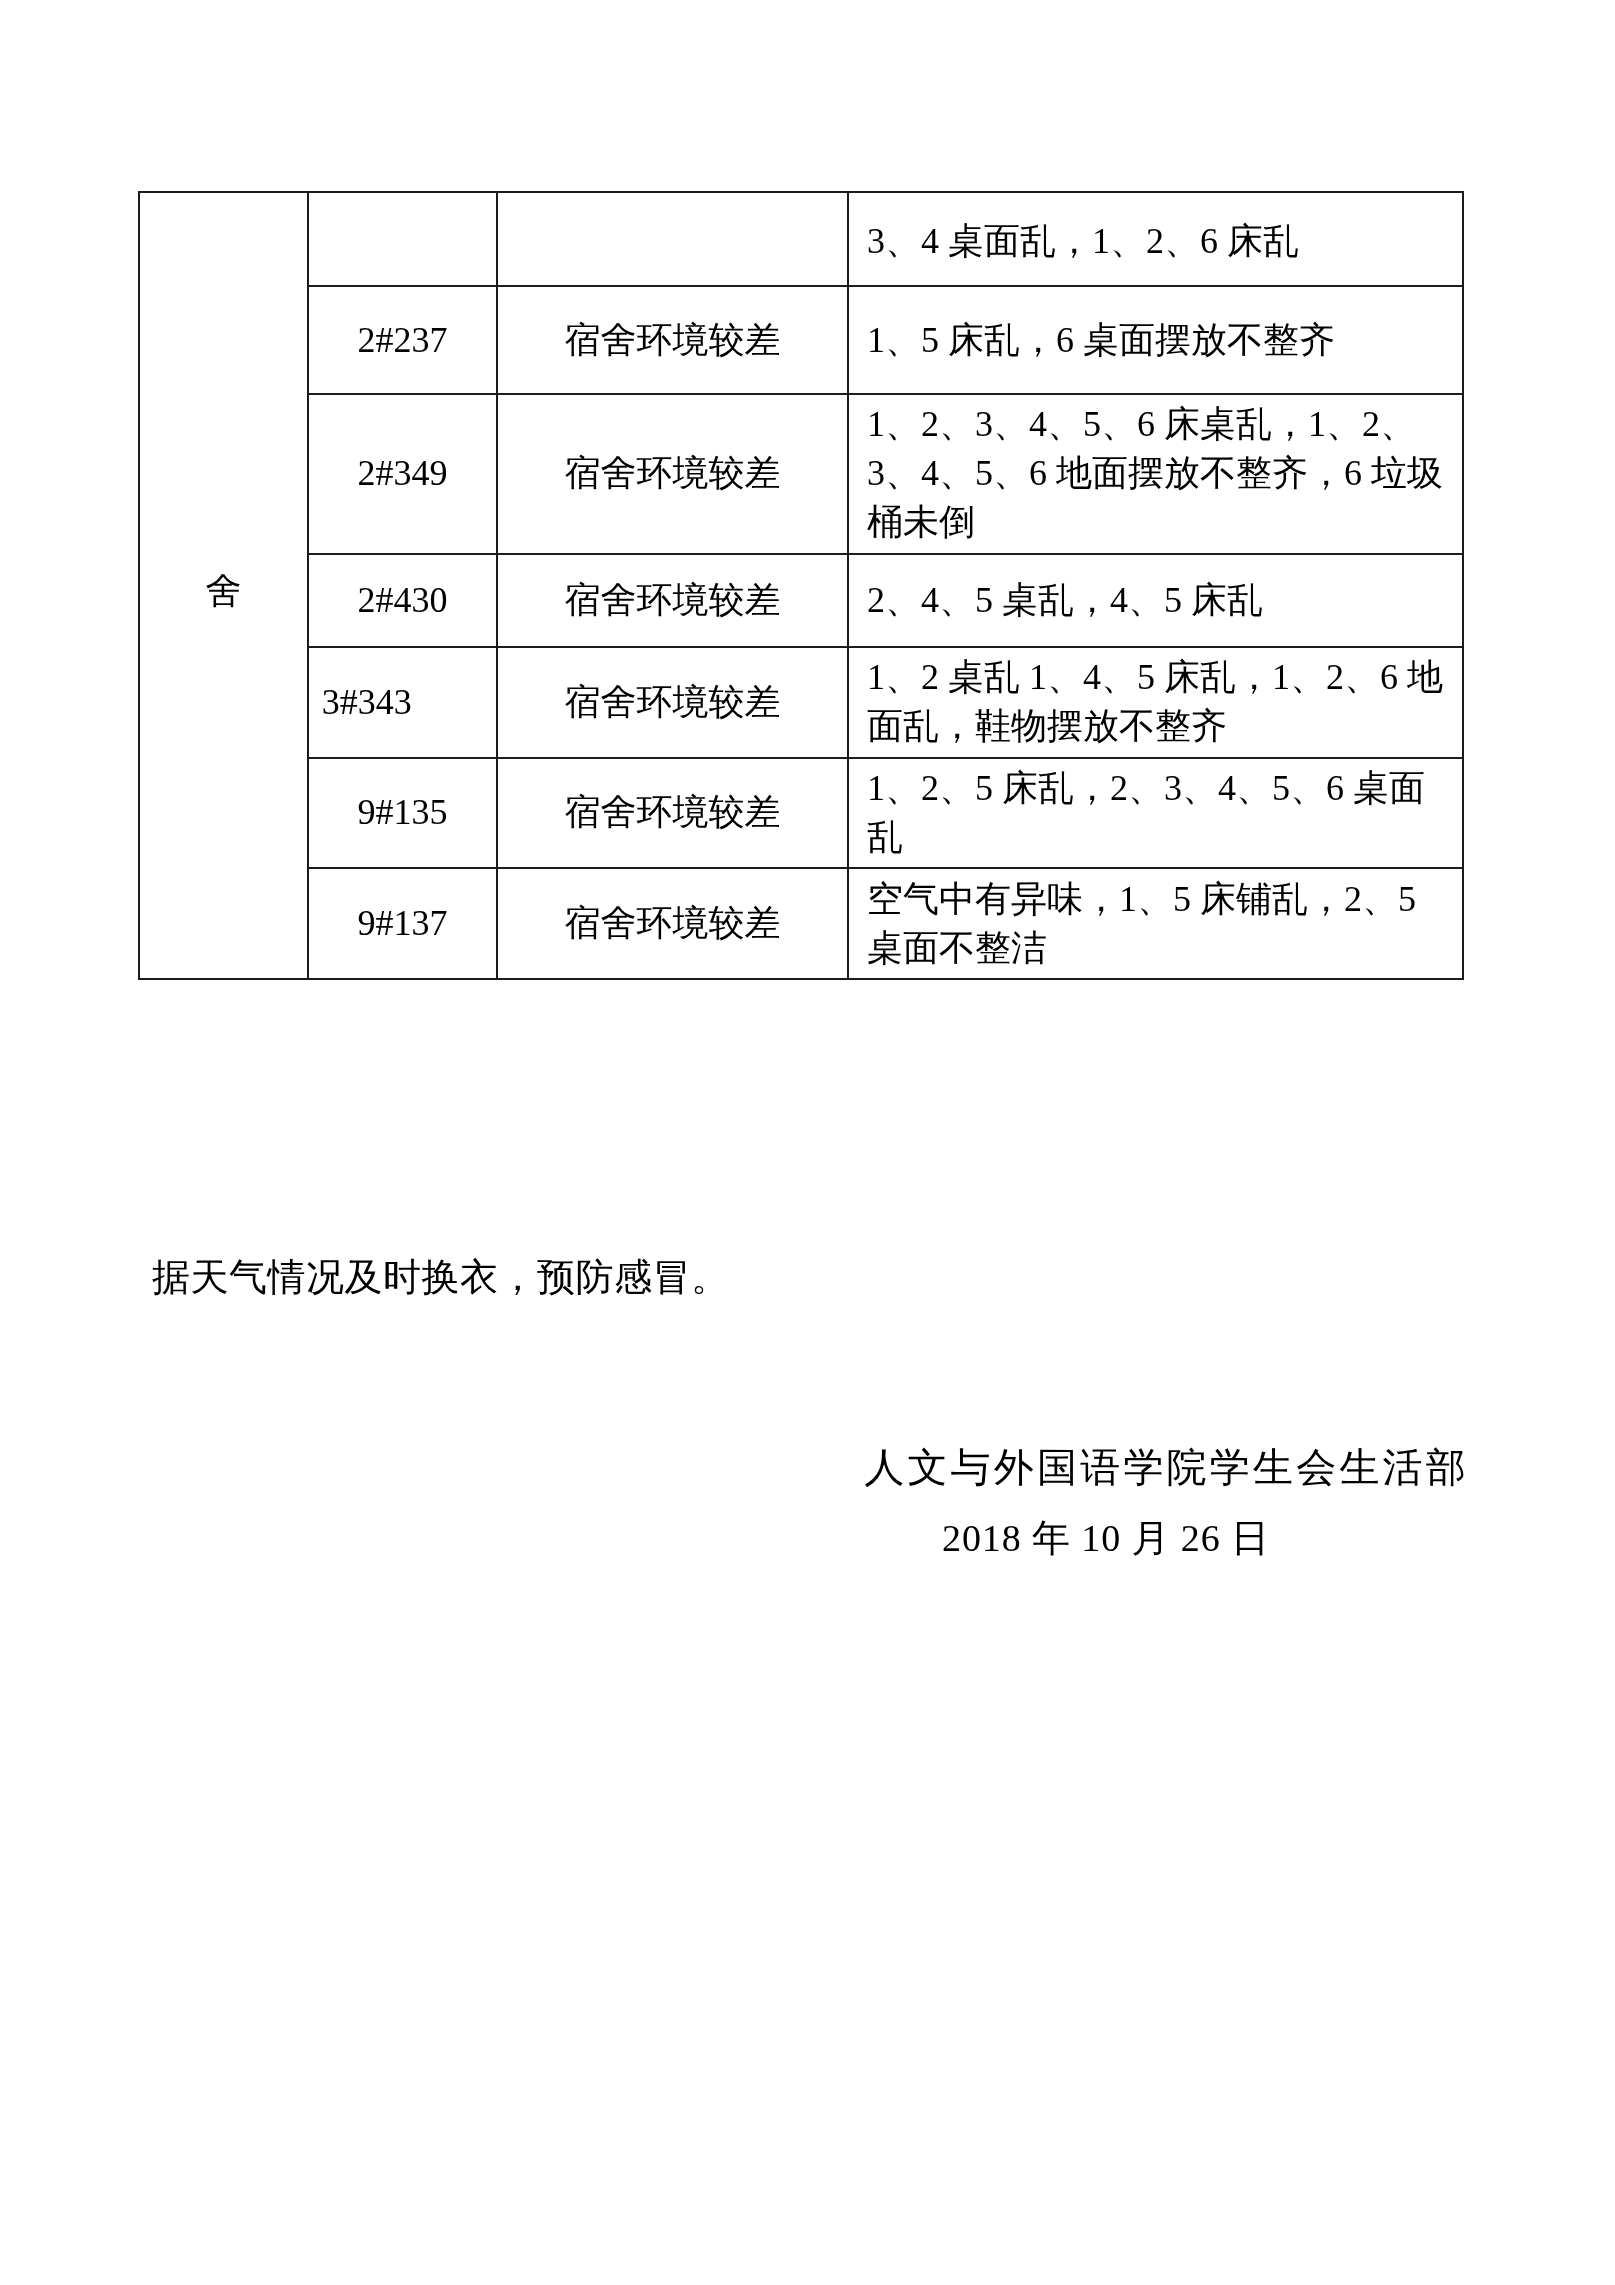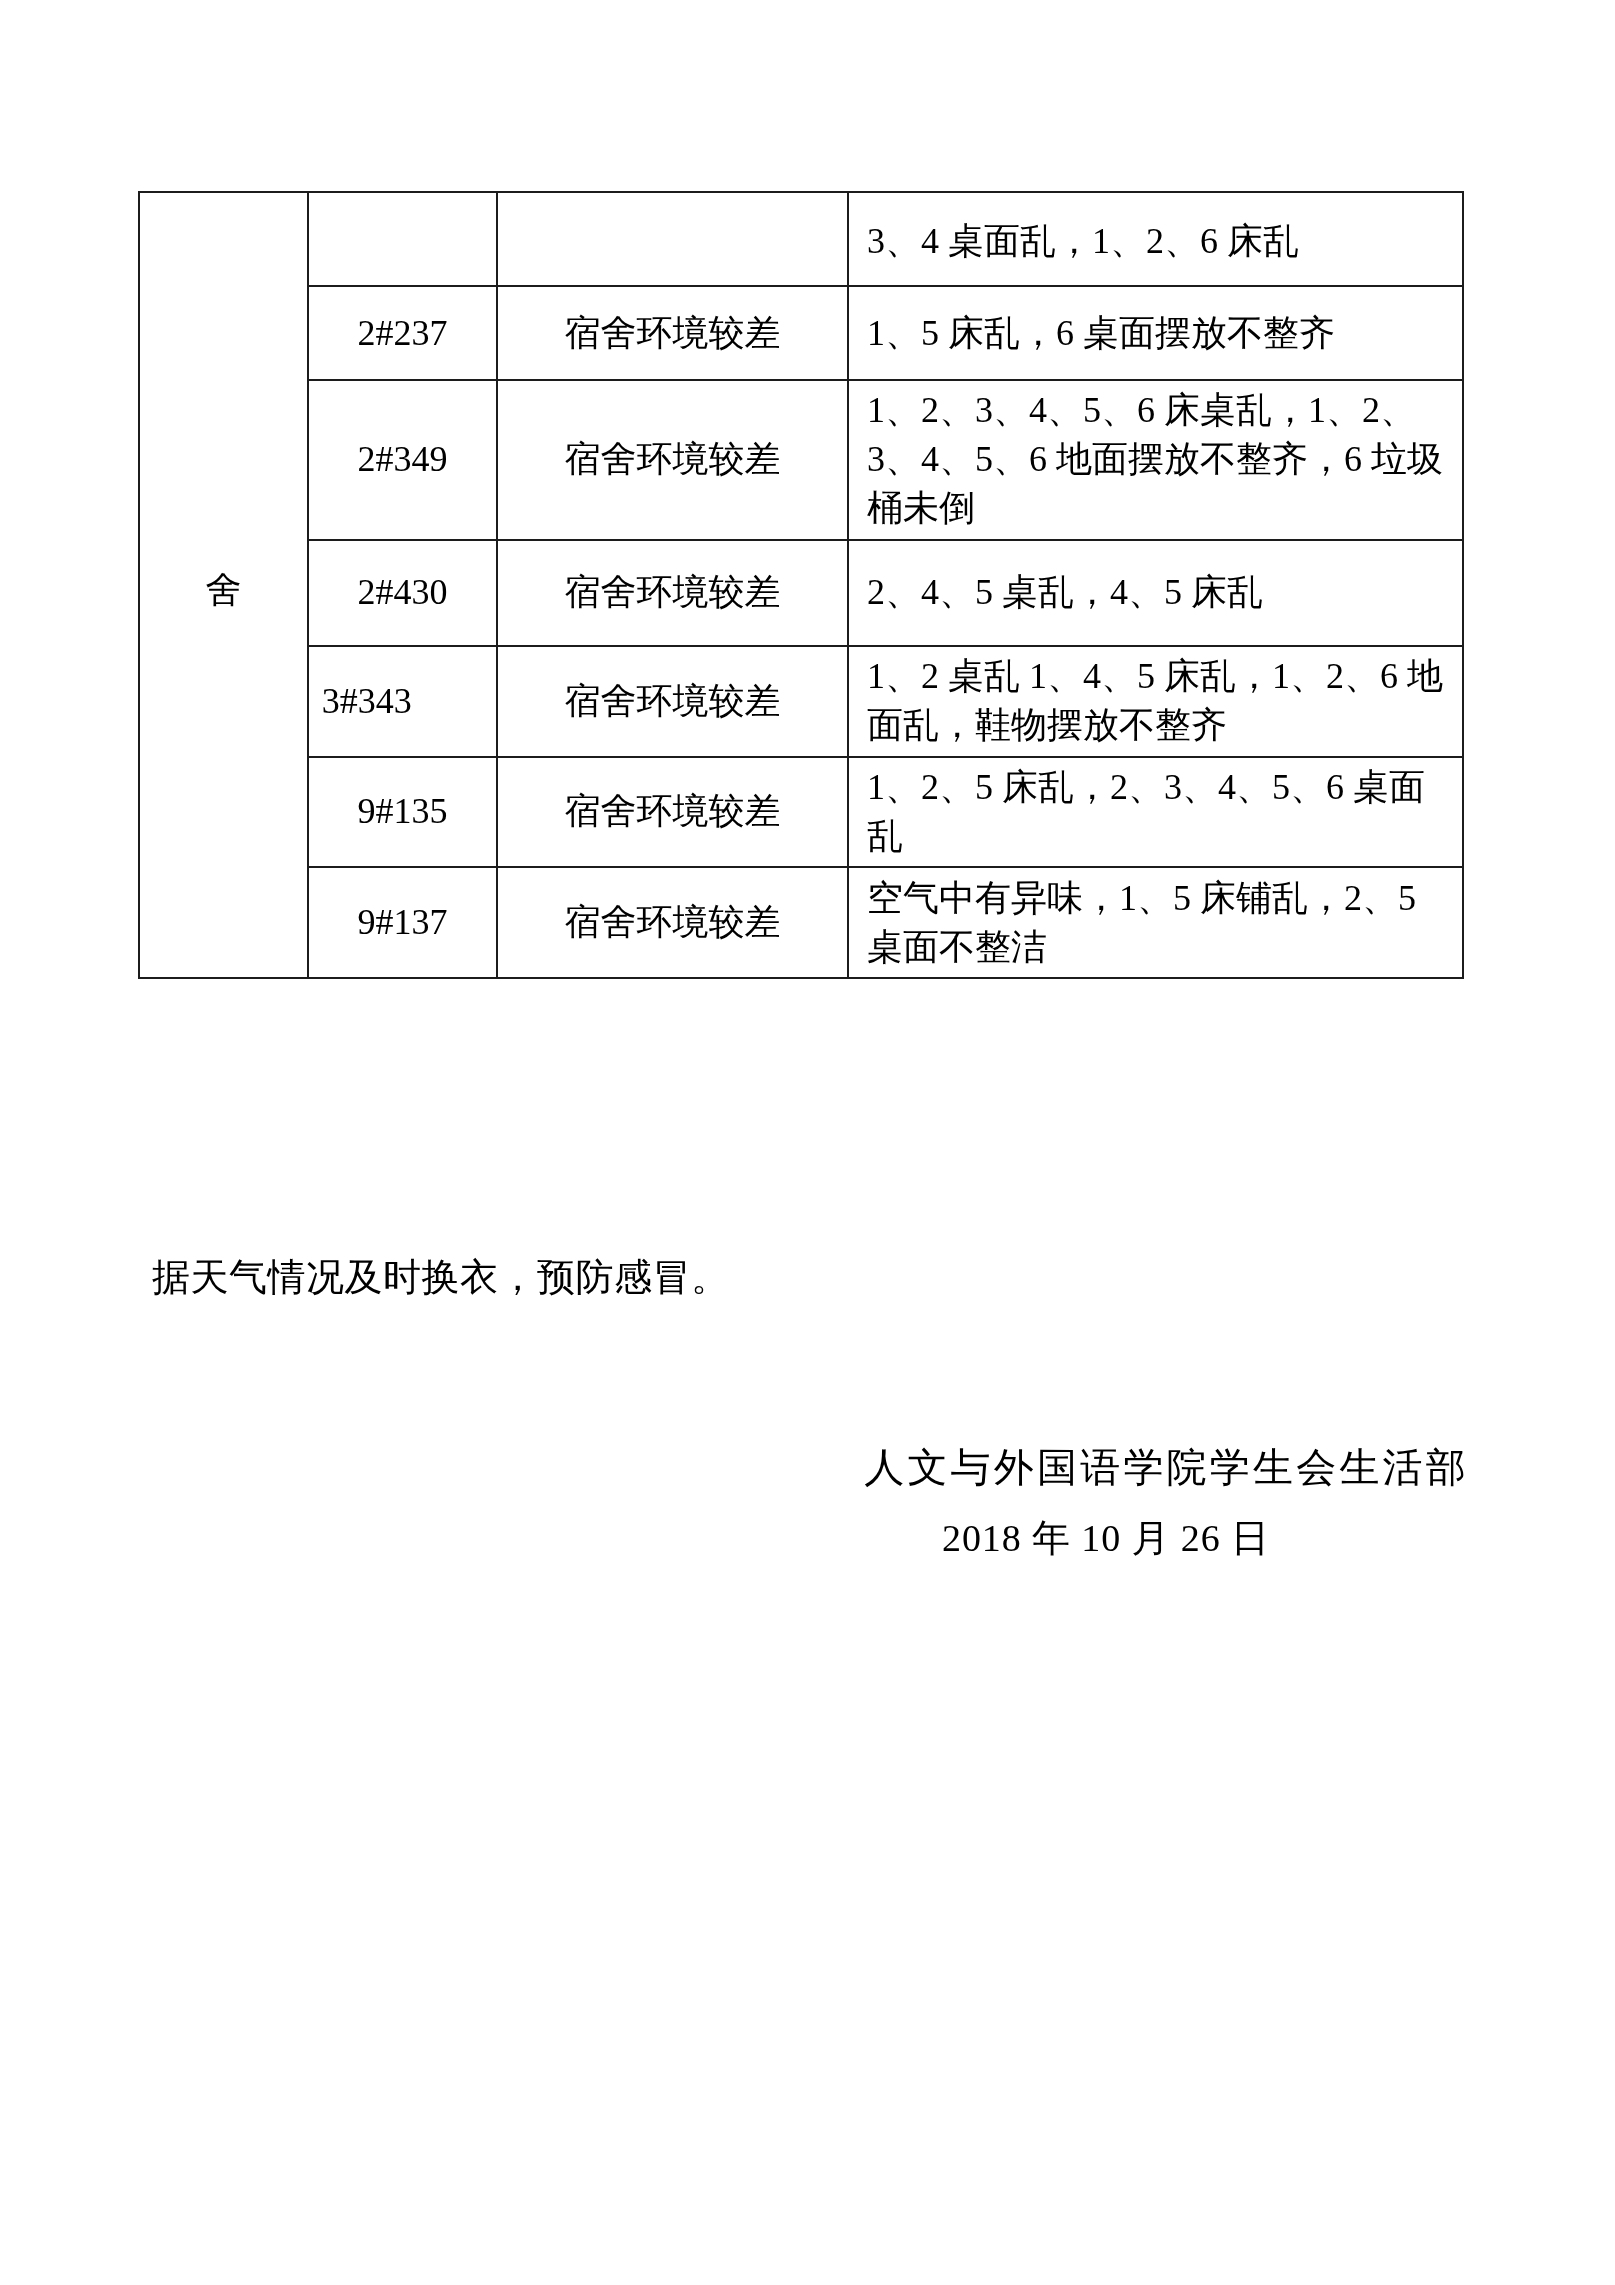--- a/index.html
+++ b/index.html
@@ -39,23 +39,23 @@
   td.room-left{ text-align:left; padding-left:12.7px; }
   td.status-cell{ text-align:center; }
   td.detail-cell{
     text-align:left;
     padding:5.4px 9px 5.4px 18px;
     font-size:34px;
     line-height:49px;
   }
   td.detail-top{ vertical-align:top; padding-top:11px;margin-left:8px; }
   tr.r1{height:94px;}
-  tr.r2{height:94px;}
+  tr.r2{height:108px;}
   tr.r3{height:147px;}
-  tr.r4{height:106px;font-family:Liberation Serif, serif;}
+  tr.r4{height:93px;font-family:Liberation Serif, serif;}
   tr.r5{height:100px;}
   tr.r6{height:101px;}
   tr.r7{height:98px;border-radius:10px;}
 
   
   .para{
     position:absolute;
     left:152px;
     width:1321px;
     font-size:38px;

